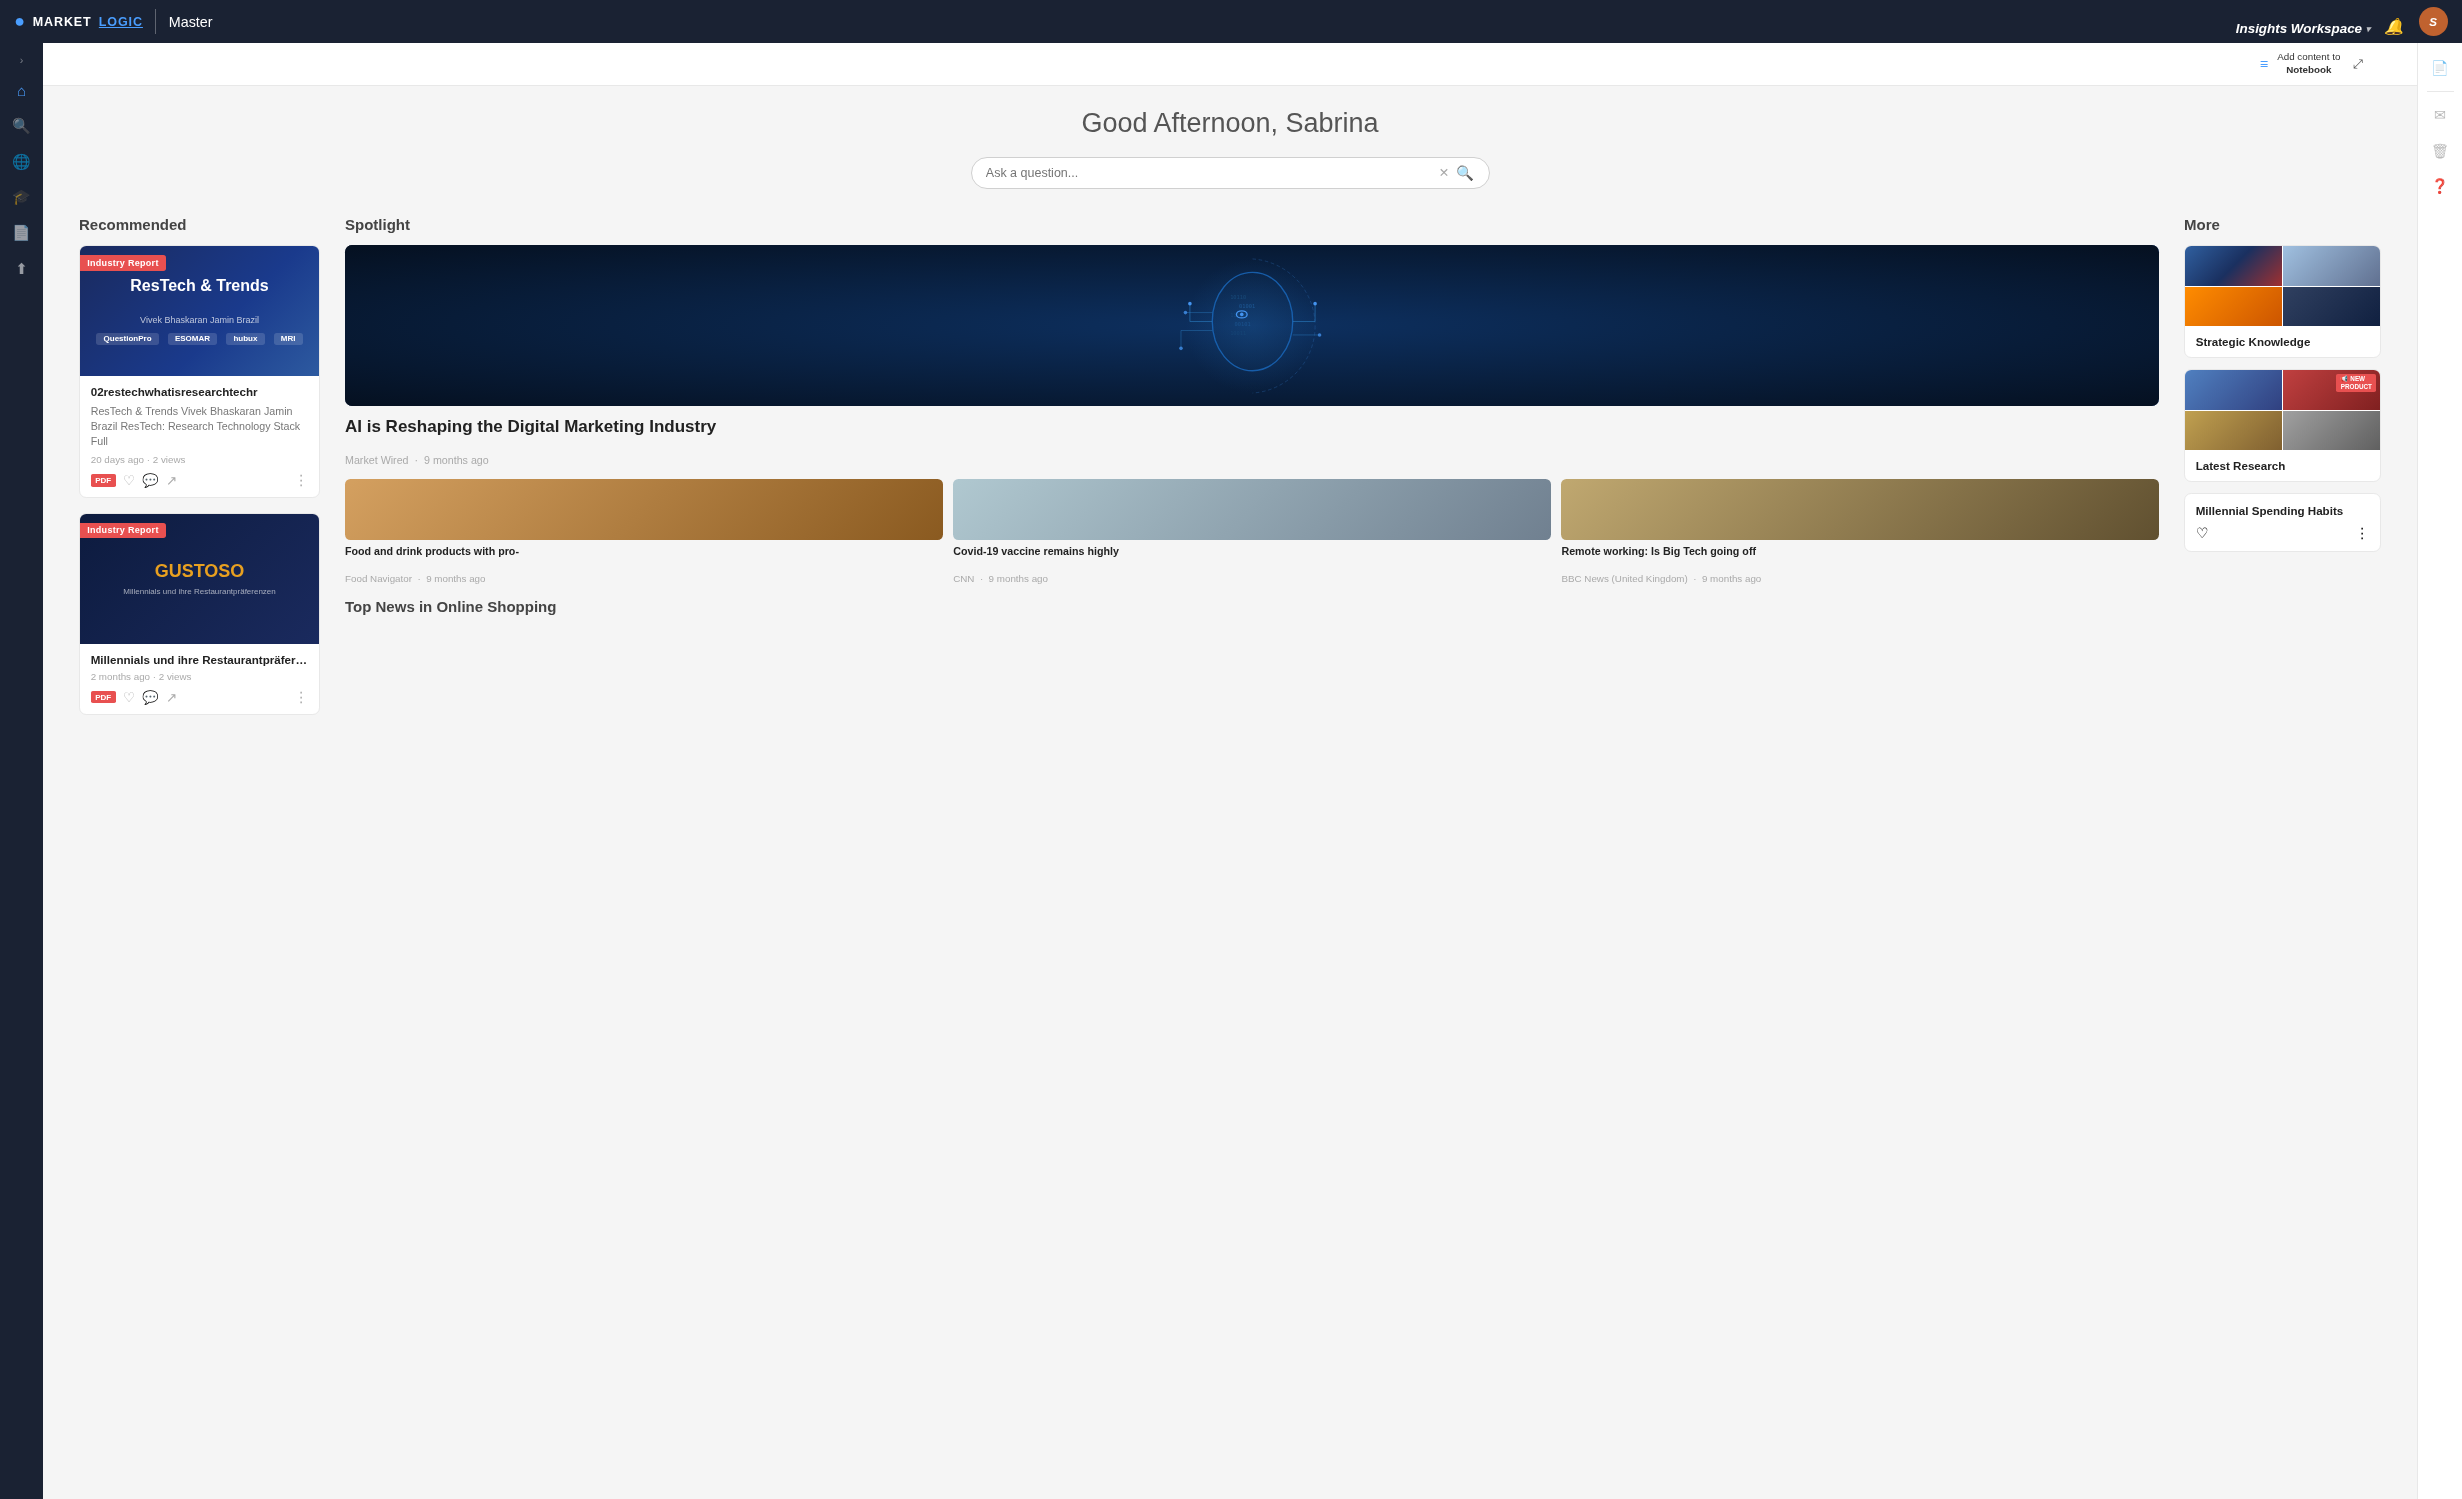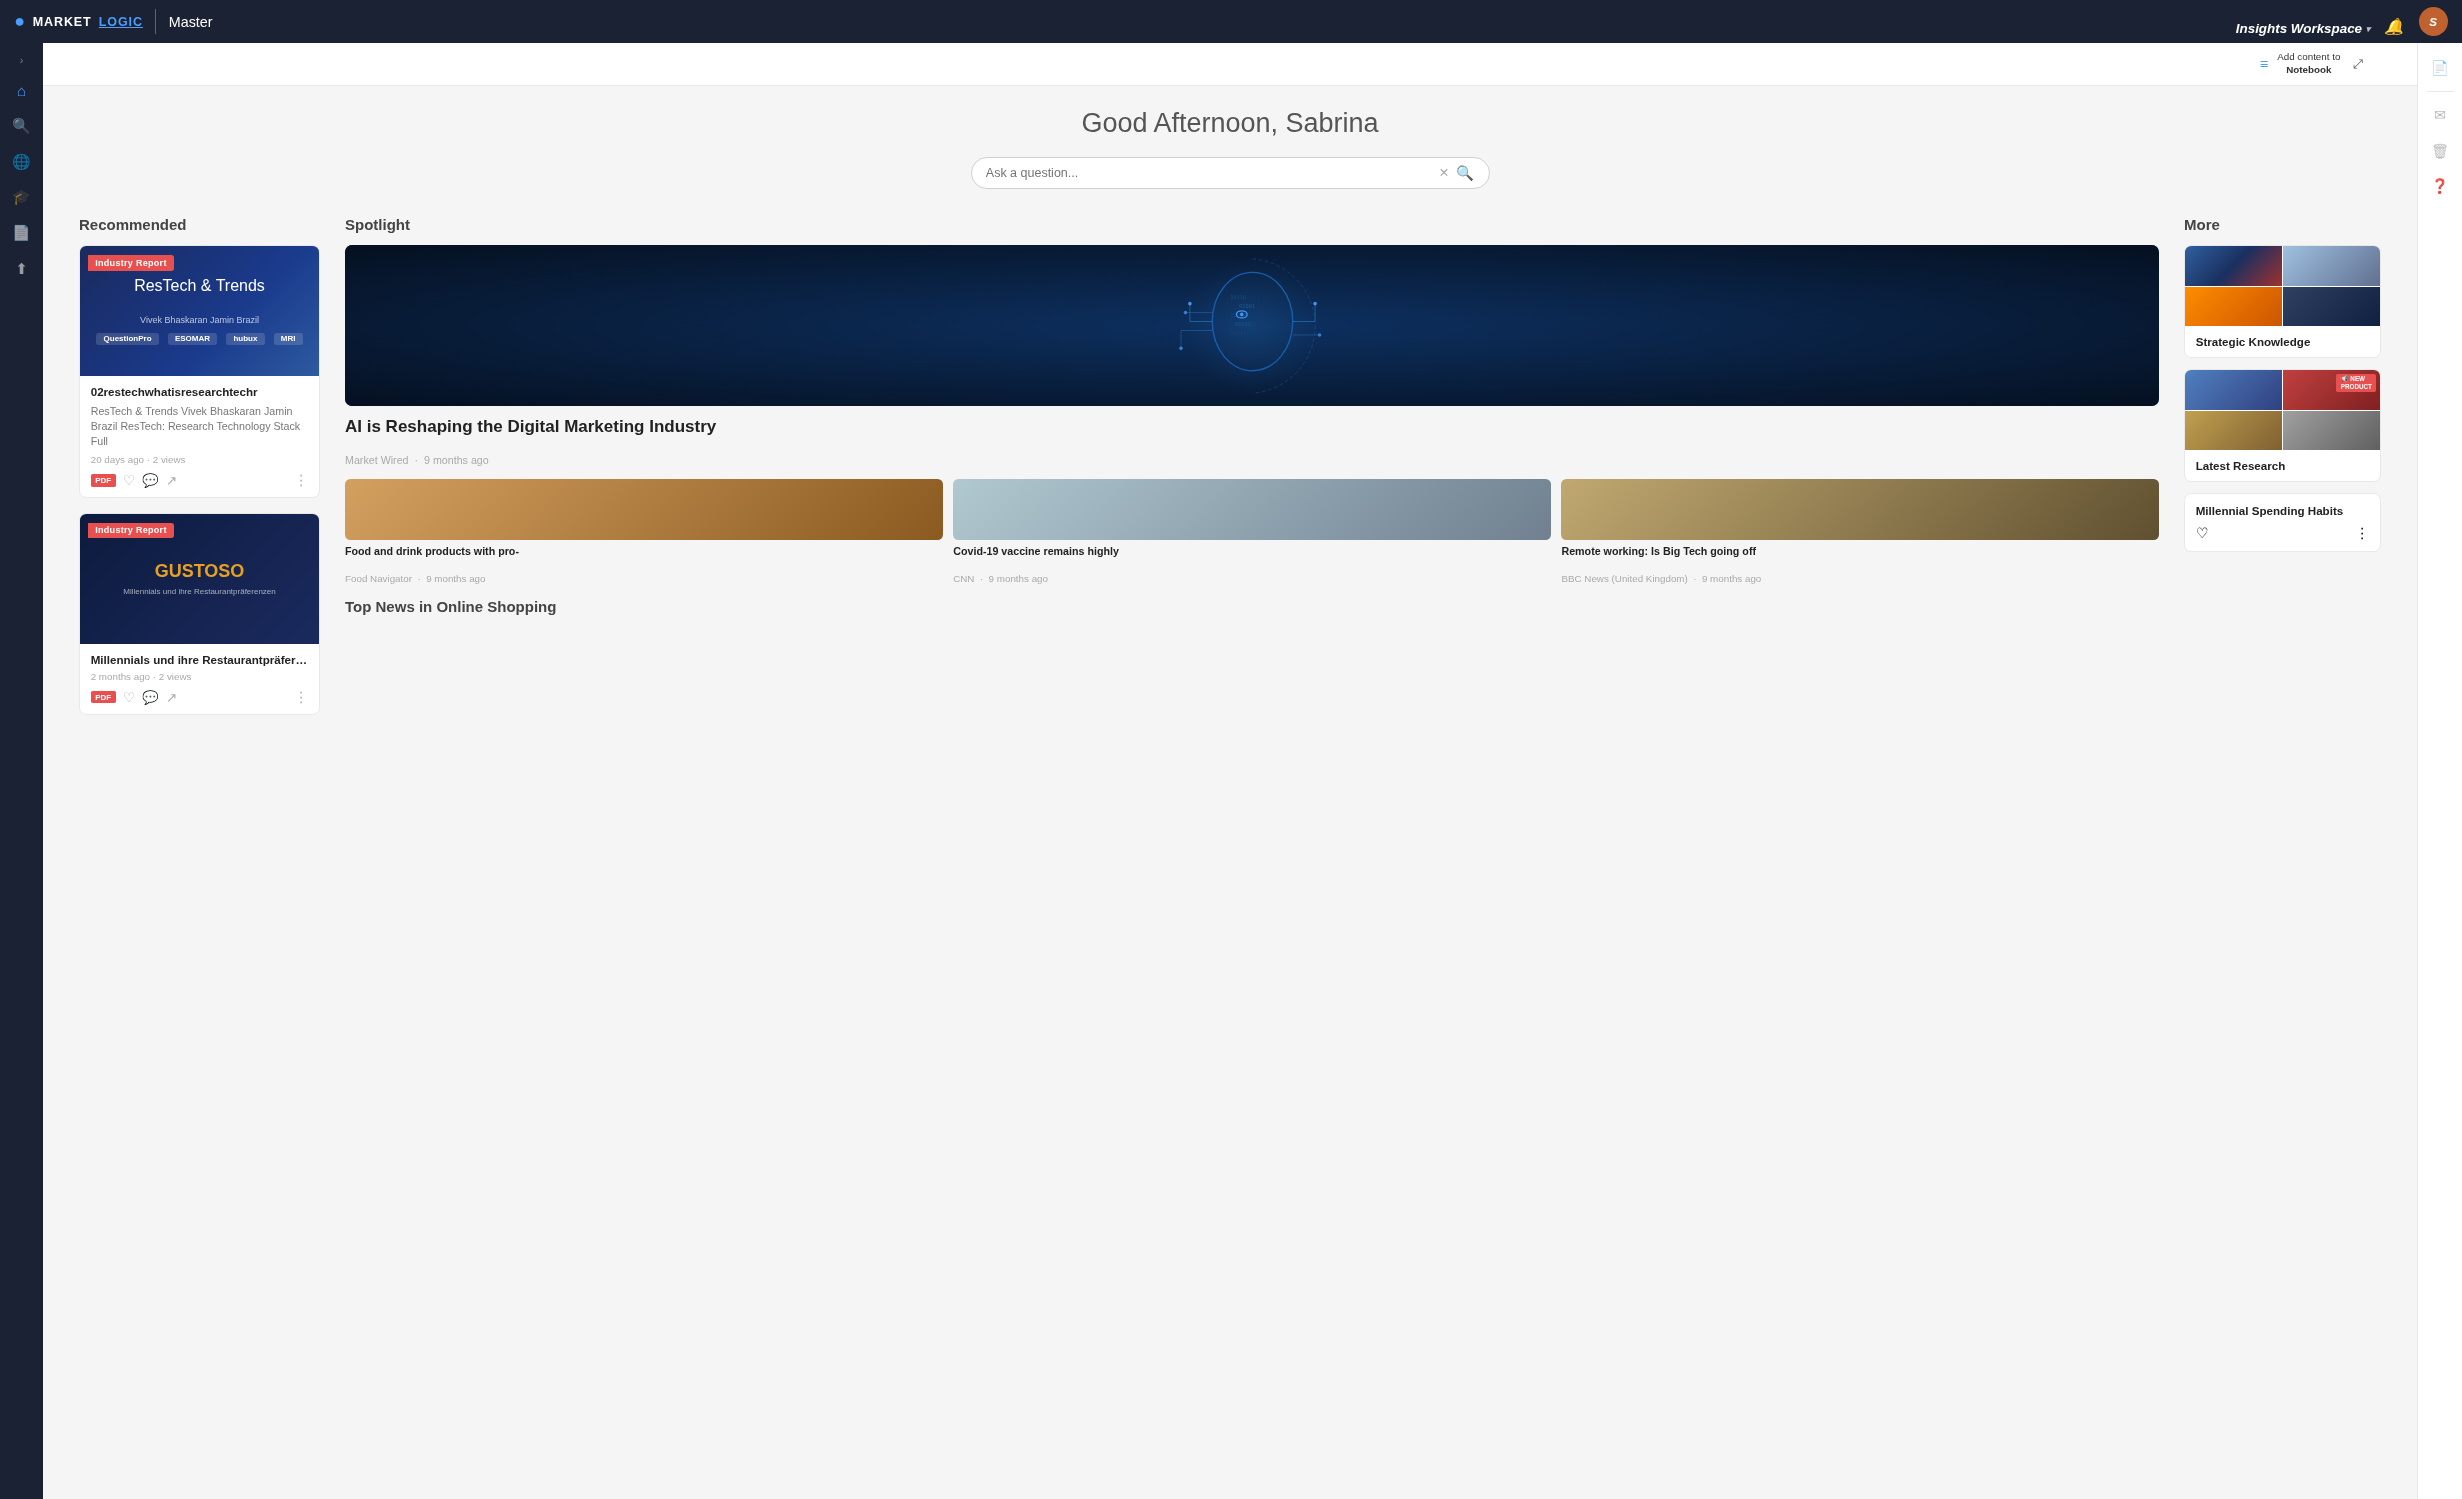--- a/index.html
+++ b/index.html
@@ -148,21 +148,21 @@
       border-radius: 7.2px;
       overflow: hidden;
       border: 0.9px solid #e8e8e8;
       margin-bottom: 14.3px;
       cursor: pointer;
     }
     .rec-card-image { position: relative; height: 130px; overflow: hidden; }
     .industry-badge {
       position: absolute;
       top: 9px;
-      left: 8px;
+      left: 0;
       background: #e85050;
       color: white;
       font-size: 9px;
       font-weight: 600;
       padding: 2.7px 7.2px;
       border-radius: 0 2.7px 2.7px 0;
       letter-spacing: 0.3px;
     }
     .rec-card-body { padding: 9px 10.7px; }
     .rec-card-title { font-size: 11.6px; font-weight: 600; color: #222; margin-bottom: 5.4px; white-space: nowrap; overflow: hidden; text-overflow: ellipsis; }
@@ -177,21 +177,21 @@
     .restech-img {
       background: linear-gradient(135deg, #1a2a5e 0%, #1a3a8c 60%, #2d5aa0 100%);
       height: 130px;
       display: flex;
       flex-direction: column;
       align-items: center;
       justify-content: center;
       padding: 10.7px;
       position: relative;
     }
-    .restech-img .report-title { color: white; font-size: 16px; font-weight: 400; margin-bottom: 20px; }
+    .restech-img .report-title { color: white; font-size: 16px; font-weight: 700; margin-bottom: 20px; }
     .restech-img .report-authors { color: rgba(255,255,255,0.7); font-size: 9px; text-align: center; margin-bottom: 7.2px; }
     .restech-img .report-logos { display: flex; gap: 9px; align-items: center; }
     .restech-img .logo-pill { background: rgba(255,255,255,0.15); color: white; font-size: 8px; padding: 1.8px 7.2px; border-radius: 2.7px; font-weight: 600; }
 
     .gustoso-img {
       background: linear-gradient(135deg, #0d1b3e 0%, #1a2a5e 100%);
       height: 130px;
       display: flex;
       flex-direction: column;
       align-items: center;

